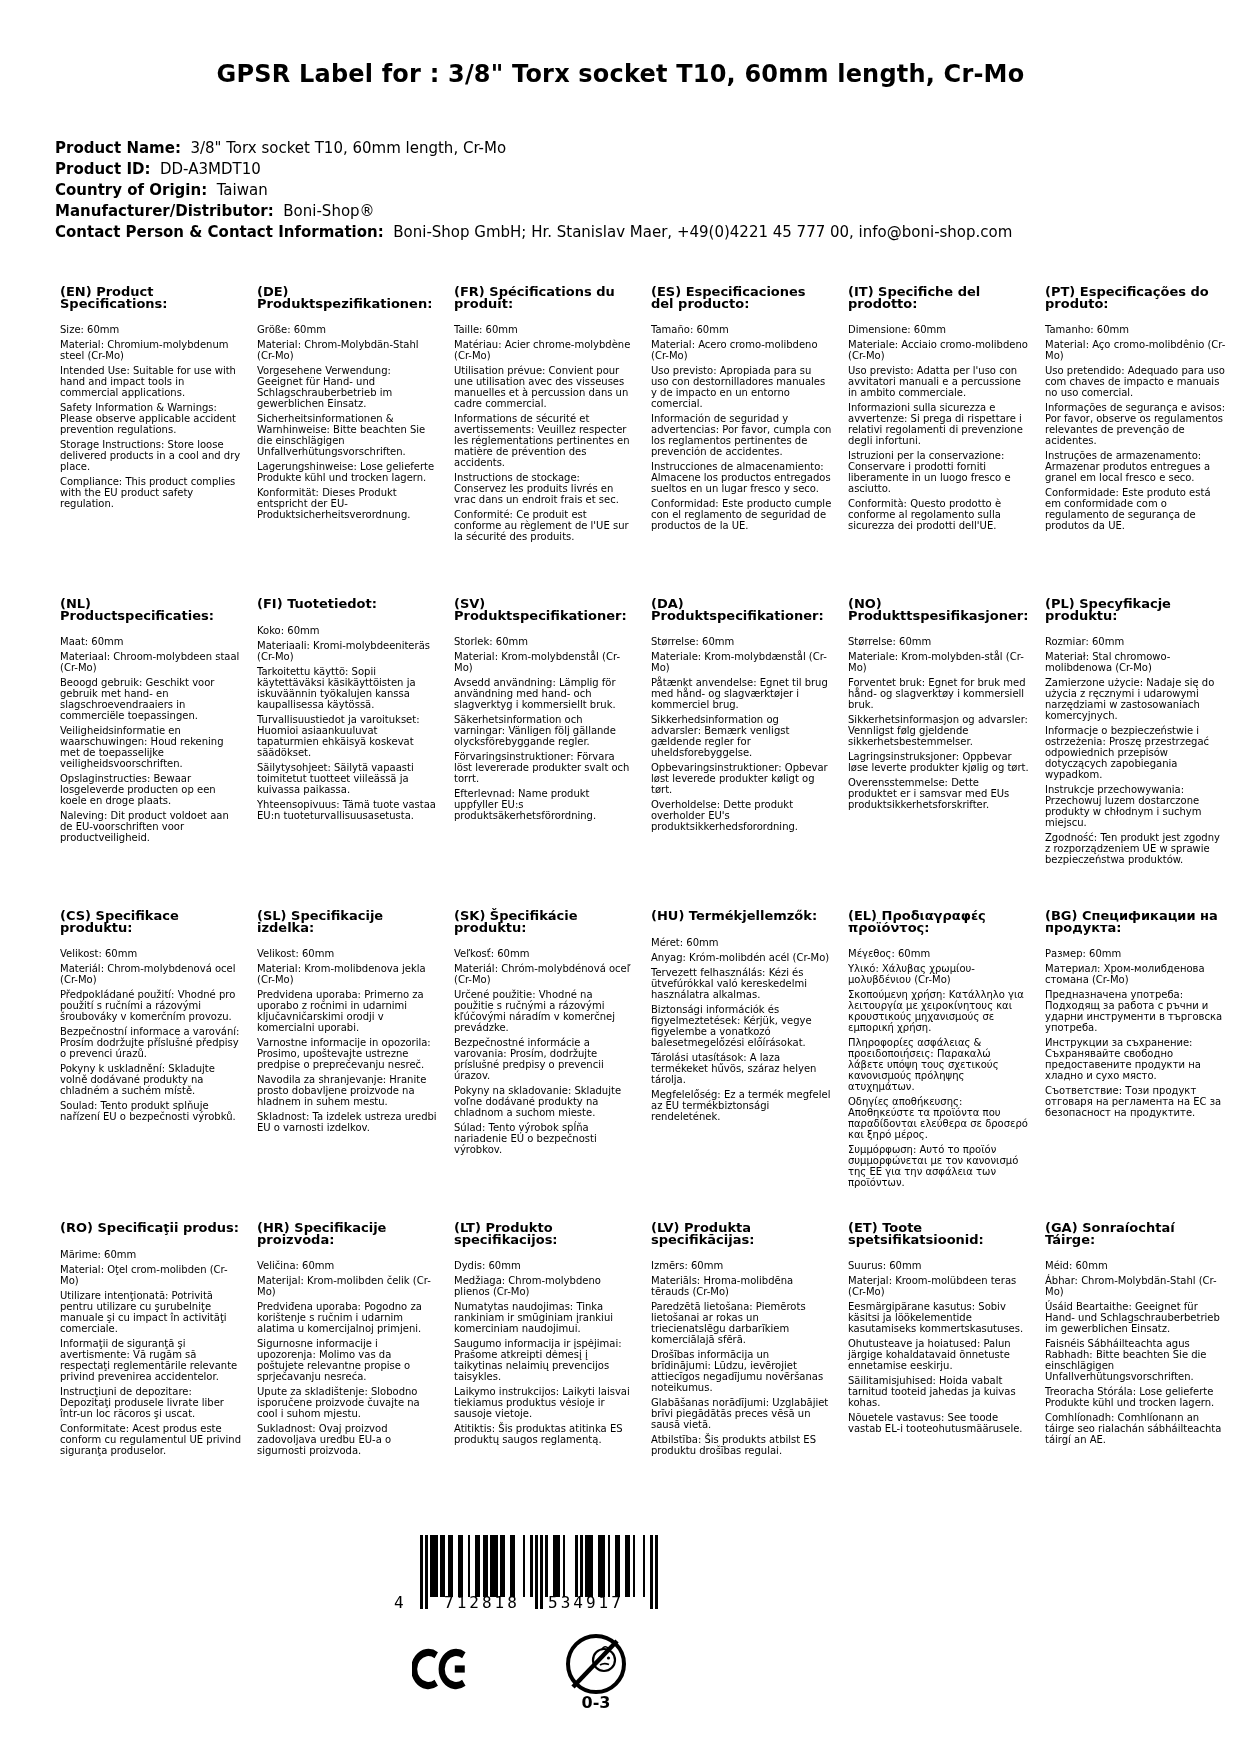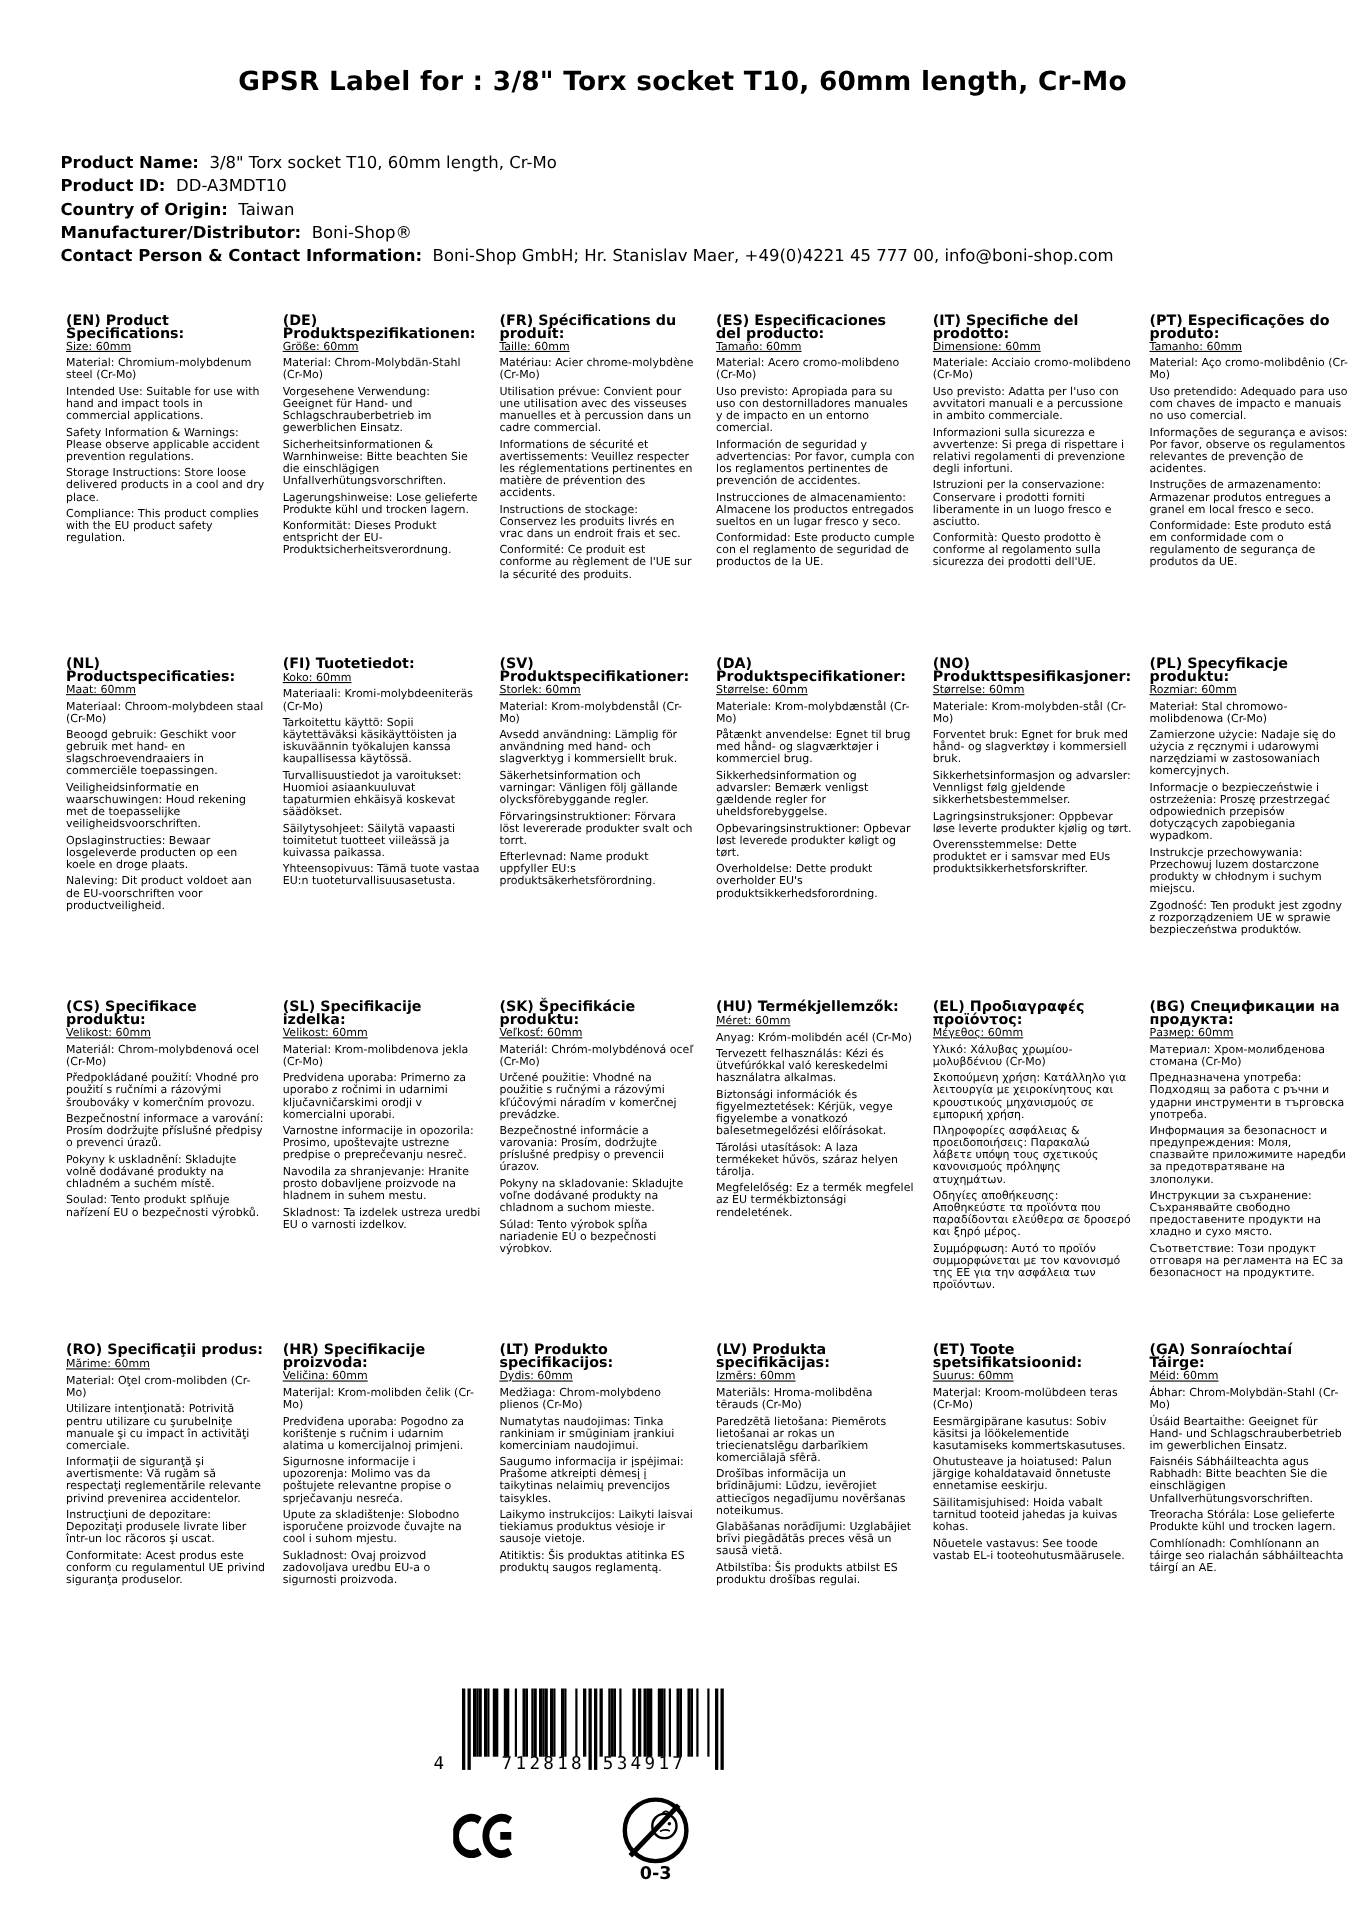--- a/index.html
+++ b/index.html
@@ -9,30 +9,30 @@
              font-size:24px;font-weight:bold;letter-spacing:0.2px;}
   .product-info{position:absolute;top:138px;left:55px;font-size:15px;line-height:21px;}
   .product-info .row{white-space:nowrap;}
   .product-info .lbl{font-weight:bold;}
   .lang-grid{position:absolute;top:286px;left:60px;display:grid;
              grid-template-columns:repeat(6,197px);
              grid-template-rows:312px 312px 312px auto;}
   .lang-block{padding-right:16px;font-size:10px;line-height:11px;}
   .lang-title{font-weight:bold;font-size:13px;line-height:11.5px;}
   .spec{margin:4px 0 0 0;}
-  .spec:first-of-type{margin-top:1px;text-decoration:underline;}
+  .spec:first-of-type{margin-top:15px;}
   .footer{position:absolute;left:392px;top:1535px;width:300px;}
   .barcode{position:relative;padding-left:28px;height:96px;}
   .bars{display:flex;align-items:flex-start;}
   .bc-mod{width:2.5px;height:62px;flex:0 0 auto;}
   .bc-mod.black{background:#000;}
   .bc-mod.guard{height:74px;}
   .bc-digit-first{position:absolute;left:2px;top:58px;font-family:"DejaVu Sans Mono",monospace;font-size:16px;}
   .bc-group{position:absolute;top:58px;font-family:"DejaVu Sans Mono",monospace;font-size:16px;letter-spacing:3px;}
-  .bc-group.left{left:64px;text-align:right;}
+  .bc-group.left{left:52px;text-align:right;}
   .bc-group.right{left:156px;}
   .symbols{position:absolute;left:392px;top:1630px;width:300px;height:100px;}
   .ce-mark{position:absolute;left:20px;top:18px;}
   .age-mark{position:absolute;left:172px;top:0;}
 </style>
 </head>
 <body>
 
 <div class="page">
 
@@ -213,21 +213,20 @@
         <p class="spec">Σκοπούμενη χρήση: Κατάλληλο για λειτουργία με χειροκίνητους και κρουστικούς μηχανισμούς σε εμπορική χρήση.</p>
         <p class="spec">Πληροφορίες ασφάλειας &amp; προειδοποιήσεις: Παρακαλώ λάβετε υπόψη τους σχετικούς κανονισμούς πρόληψης ατυχημάτων.</p>
         <p class="spec">Οδηγίες αποθήκευσης: Αποθηκεύστε τα προϊόντα που παραδίδονται ελεύθερα σε δροσερό και ξηρό μέρος.</p>
         <p class="spec">Συμμόρφωση: Αυτό το προϊόν συμμορφώνεται με τον κανονισμό της ΕΕ για την ασφάλεια των προϊόντων.</p>
       </div>
       <div class="lang-block">
         <div class="lang-title">(BG) Спецификации на продукта:</div>
         <p class="spec">Размер: 60mm</p>
         <p class="spec">Материал: Хром-молибденова стомана (Cr-Mo)</p>
         <p class="spec">Предназначена употреба: Подходящ за работа с ръчни и ударни инструменти в търговска употреба.</p>
-        <p class="spec">Информация за безопасност и предупреждения: Моля, спазвайте приложимите наредби за предотвратяване на злополуки.</p>
         <p class="spec">Инструкции за съхранение: Съхранявайте свободно предоставените продукти на хладно и сухо място.</p>
         <p class="spec">Съответствие: Този продукт отговаря на регламента на ЕС за безопасност на продуктите.</p>
       </div>
       <div class="lang-block">
         <div class="lang-title">(RO) Specificaţii produs:</div>
         <p class="spec">Mărime: 60mm</p>
         <p class="spec">Material: Oţel crom-molibden (Cr-Mo)</p>
         <p class="spec">Utilizare intenţionată: Potrivită pentru utilizare cu şurubelniţe manuale şi cu impact în activităţi comerciale.</p>
         <p class="spec">Informaţii de siguranţă şi avertismente: Vă rugăm să respectaţi reglementările relevante privind prevenirea accidentelor.</p>
         <p class="spec">Instrucţiuni de depozitare: Depozitaţi produsele livrate liber într-un loc răcoros şi uscat.</p>

